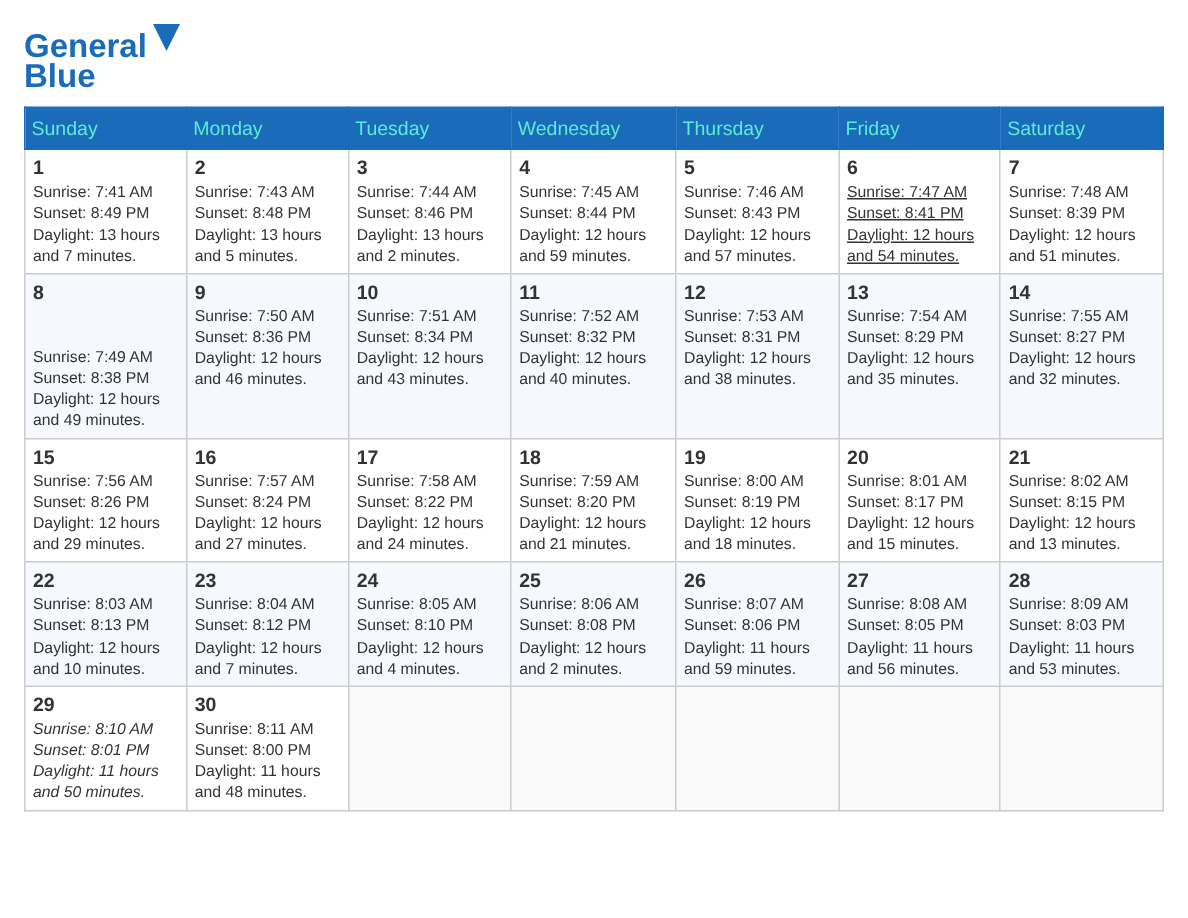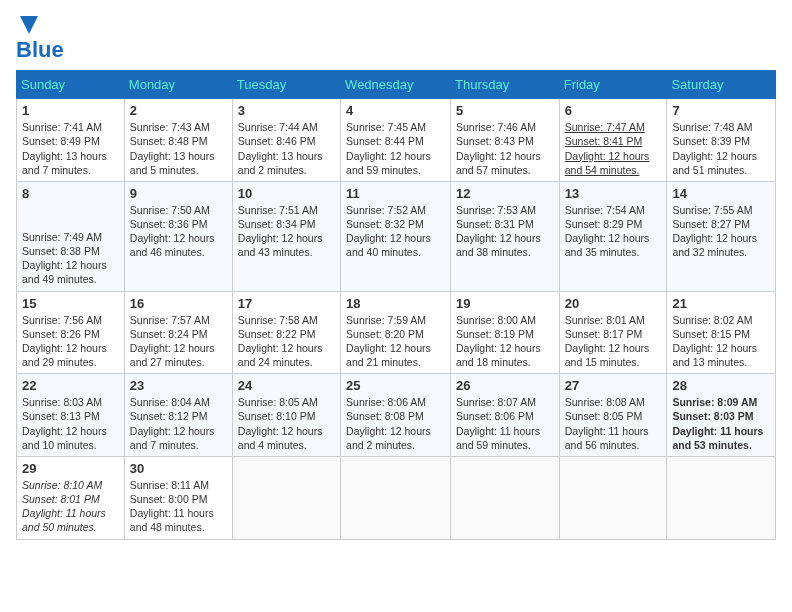--- a/index.html
+++ b/index.html
@@ -74,20 +74,21 @@
       line-height: 1.35;
     }
     .empty { background: #f9f9f9 !important; }
   </style>
 </head>
 <body>
 
 <div class="header">
   <div class="logo">
     <div style="display:flex;align-items:flex-end;">
+      <span class="logo-text"><span>General</span></span>
       <div style="display:inline-block;margin-left:4px;margin-bottom:4px;">
         <svg width="18" height="18" viewBox="0 0 18 18">
           <polygon points="0,0 18,0 9,18" fill="#1a6bba"></polygon>
         </svg>
       </div>
     </div>
     <div style="display:flex;align-items:center;margin-top:-4px;">
       <span class="logo-text" style="color:#1a6bba;font-size:22px;font-weight:bold;">Blue</span>
     </div>
   </div>
@@ -301,21 +302,21 @@
         </td>
         <td>
           <span class="day-number">27</span>
           <div class="day-info" style="white-space: pre-line;">Sunrise: 8:08 AM
 Sunset: 8:05 PM
 Daylight: 11 hours
 and 56 minutes.</div>
         </td>
         <td>
           <span class="day-number">28</span>
-          <div class="day-info" style="white-space: pre-line; font-weight: bold;">Sunrise: 8:09 AM
+          <div class="day-info" style="white-space: pre-line;">Sunrise: 8:09 AM
 Sunset: 8:03 PM
 Daylight: 11 hours
 and 53 minutes.</div>
         </td>
       </tr>
       <tr>
         <td>
           <span class="day-number">29</span>
           <div class="day-info" style="white-space: pre-line; font-style: italic;">Sunrise: 8:10 AM
 Sunset: 8:01 PM

